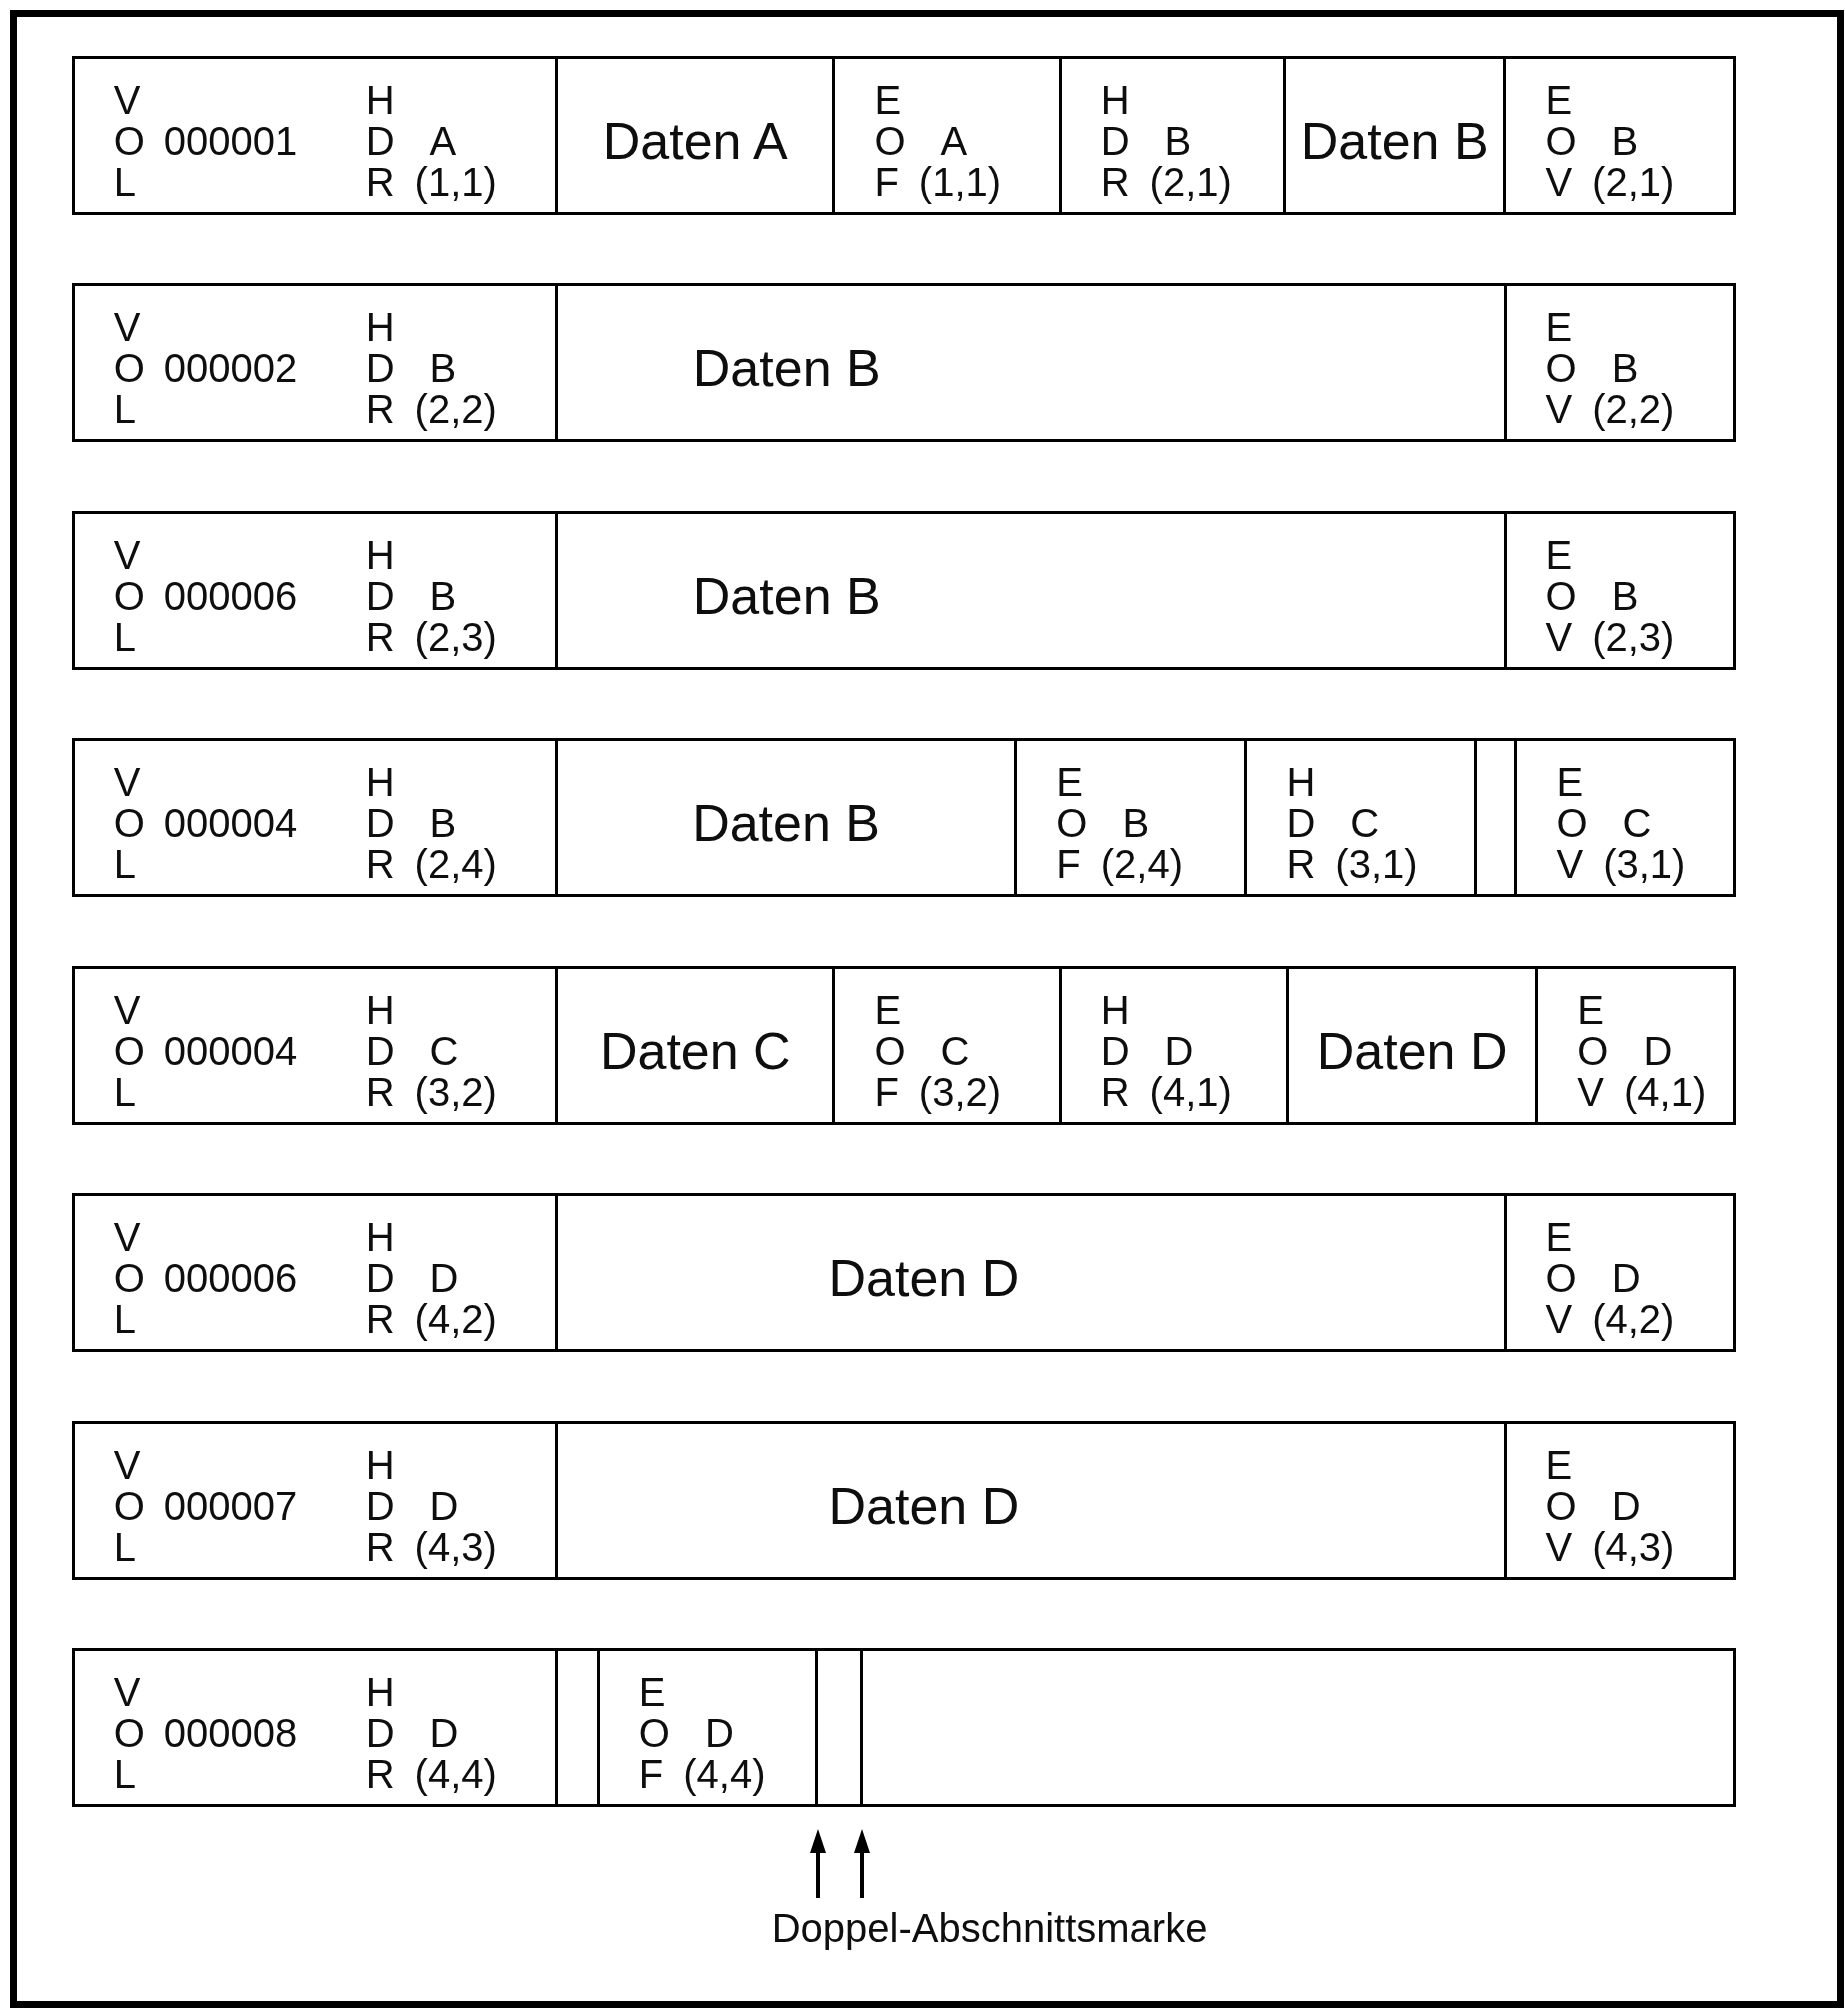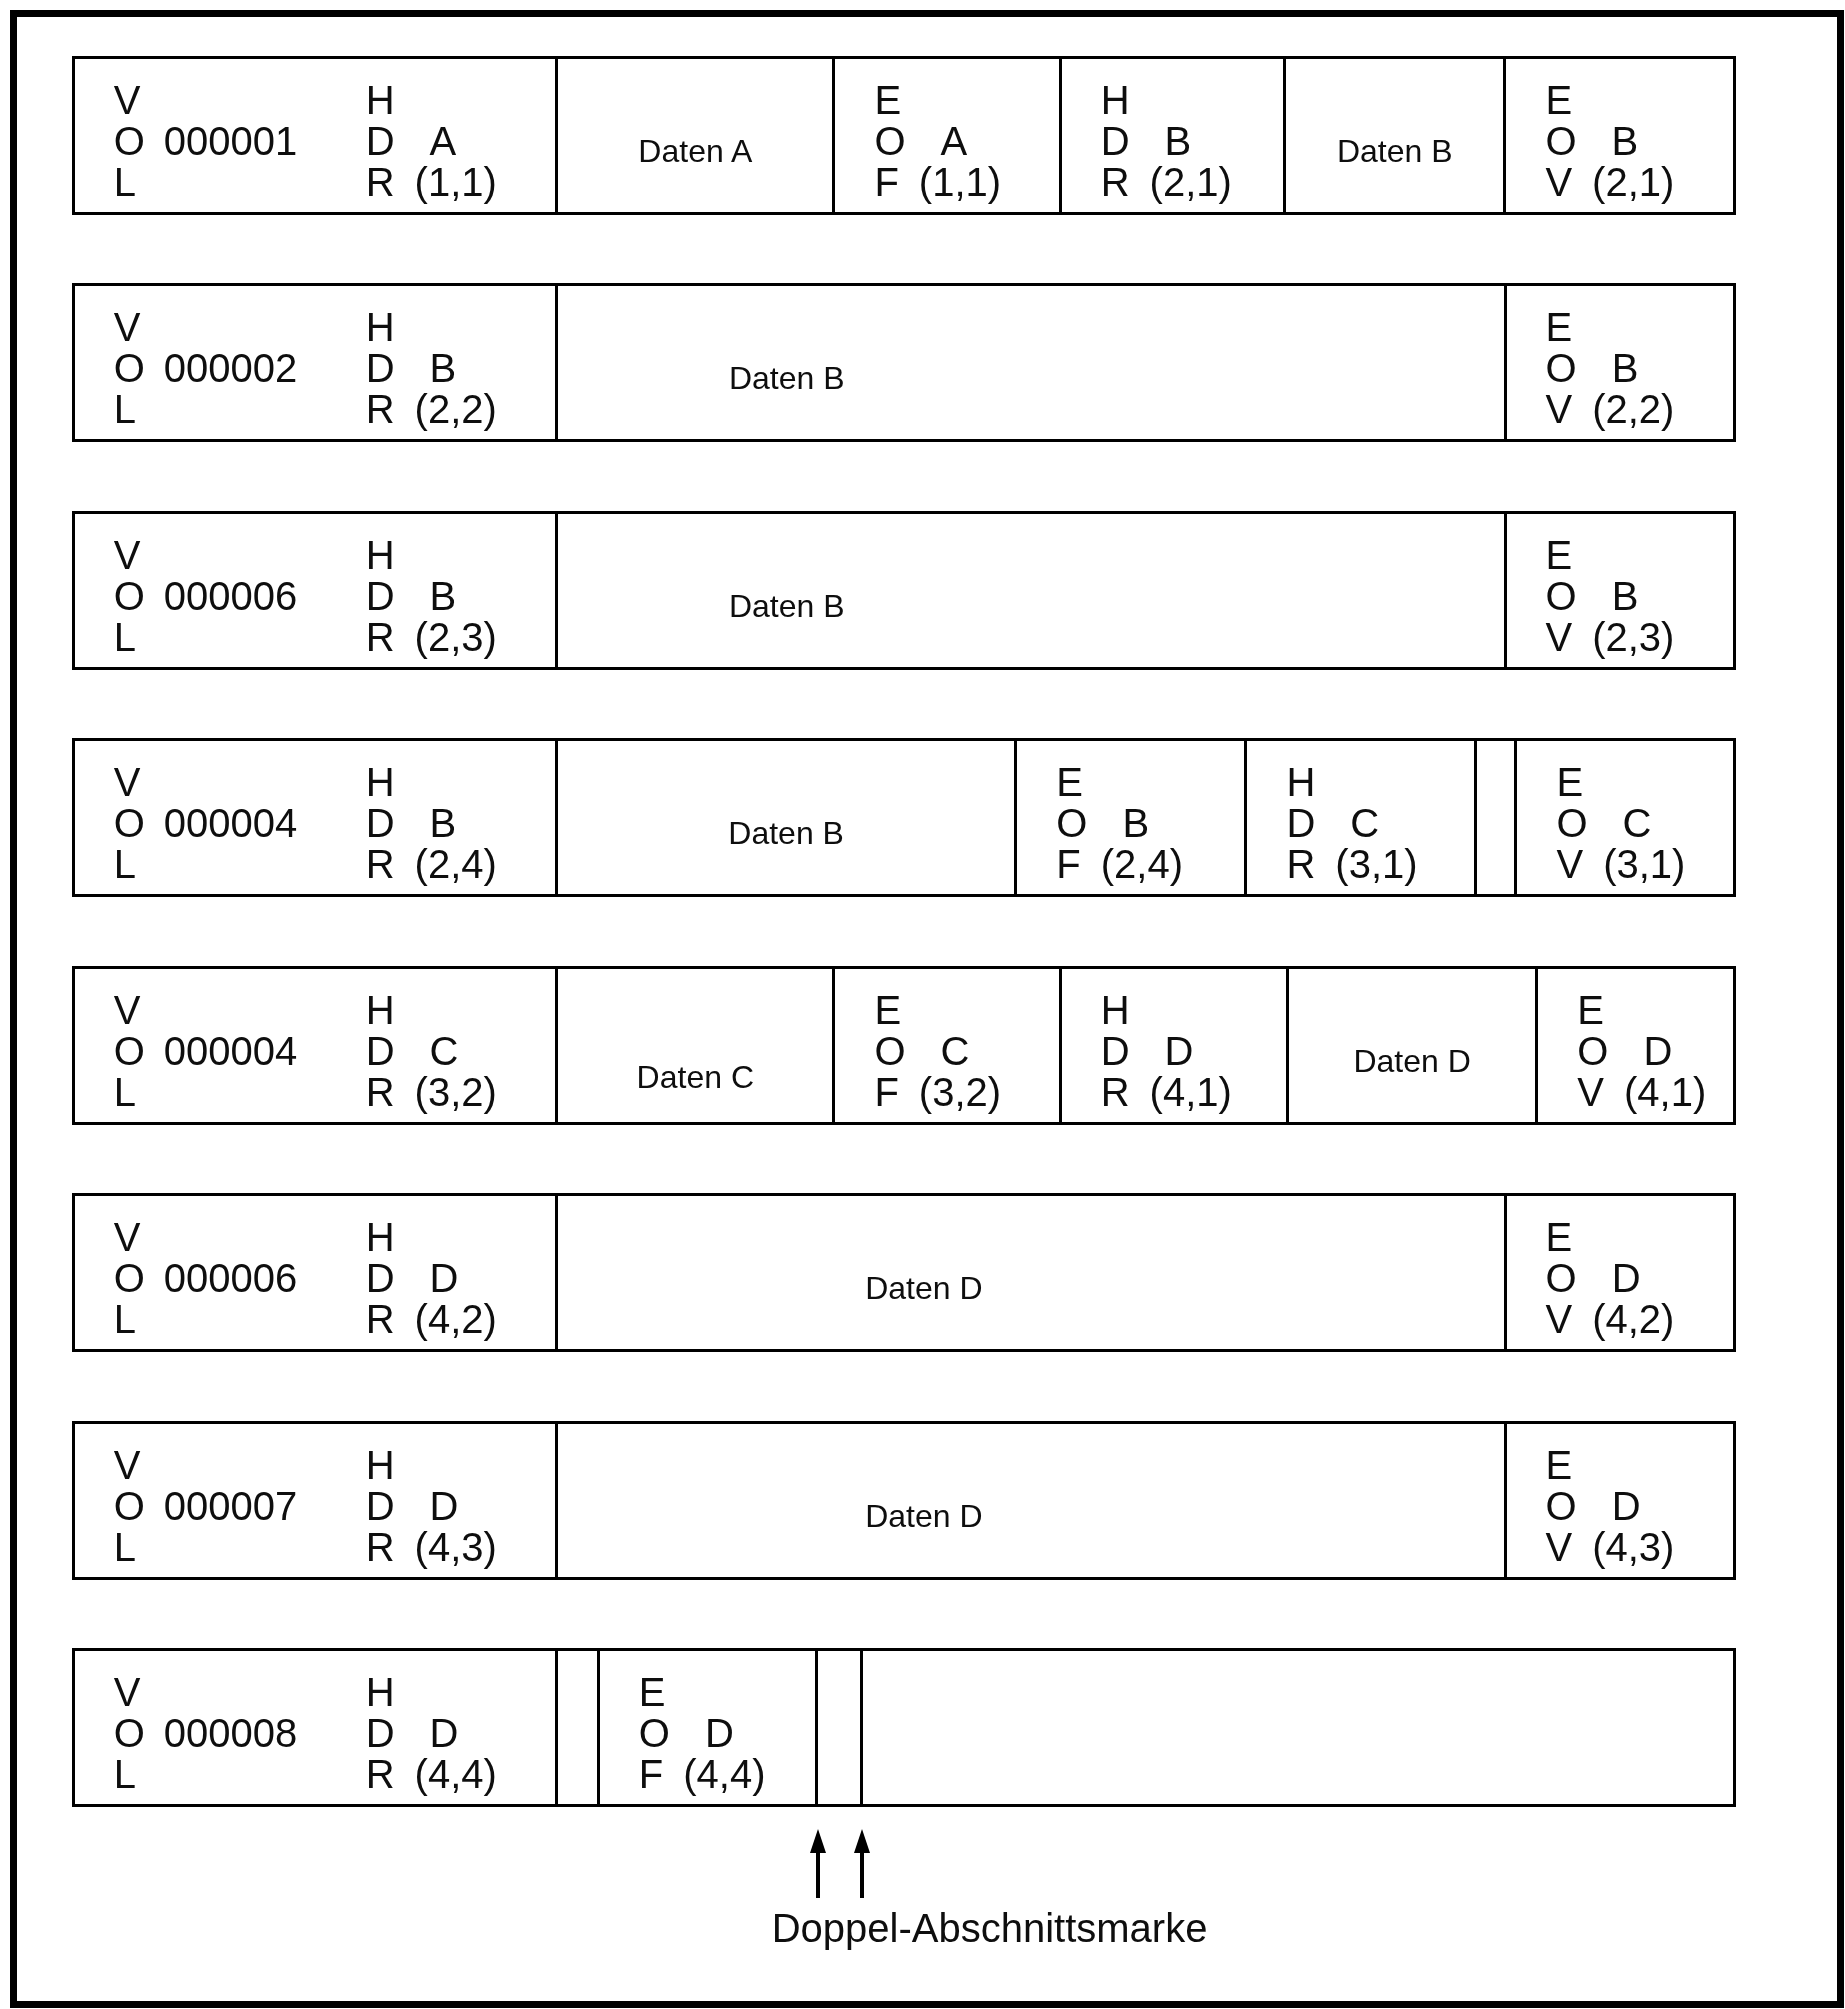--- a/index.html
+++ b/index.html
@@ -21,21 +21,21 @@
   .cell.bdr{border-right:3.9px solid #000;}
   .block{
     position:absolute;top:21.3px;font-size:40px;line-height:41px;
     white-space:nowrap;letter-spacing:0;
   }
   .line{height:41px;}
   .v{display:inline-block;margin-left:35px;}
   .vn{display:inline-block;margin-left:19px;}
   .p{display:inline-block;margin-left:20px;}
   .daten{
-    position:absolute;top:72px;font-size:32px;line-height:41px;
+    position:absolute;top:62px;font-size:52px;line-height:41px;
     transform:translateX(-50%);white-space:nowrap;
   }
   .arrow{position:absolute;width:19.4px;}
   .arrow .head{
     width:0;height:0;margin:0 auto;
     border-left:8.7px solid transparent;border-right:8.7px solid transparent;
     border-bottom:24px solid #000;
   }
   .arrow .stem{width:3.9px;height:45px;background:#000;margin:0 auto;}
   .caption{position:absolute;font-size:40px;line-height:43px;white-space:nowrap;}
@@ -182,21 +182,21 @@
           <div class="line">O<span class="vn">000004</span></div>
           <div class="line">L</div>
         </div>
         <div class="block" style="left: 291px;">
           <div class="line">H</div>
           <div class="line">D<span class="v">C</span></div>
           <div class="line">R<span class="p">(3,2)</span></div>
         </div>
       </div>
       <div class="cell bdr" style="width: 278px;">
-        <div class="daten" style="left: 50%; margin-top: 16px;">Daten C</div>
+        <div class="daten" style="left: 50%;">Daten C</div>
       </div>
       <div class="cell bdr" style="width: 227px;">
         <div class="block" style="left: 39px;">
           <div class="line">E</div>
           <div class="line">O<span class="v">C</span></div>
           <div class="line">F<span class="p">(3,2)</span></div>
         </div>
       </div>
       <div class="cell bdr" style="width: 228px;">
         <div class="block" style="left: 39px;">

